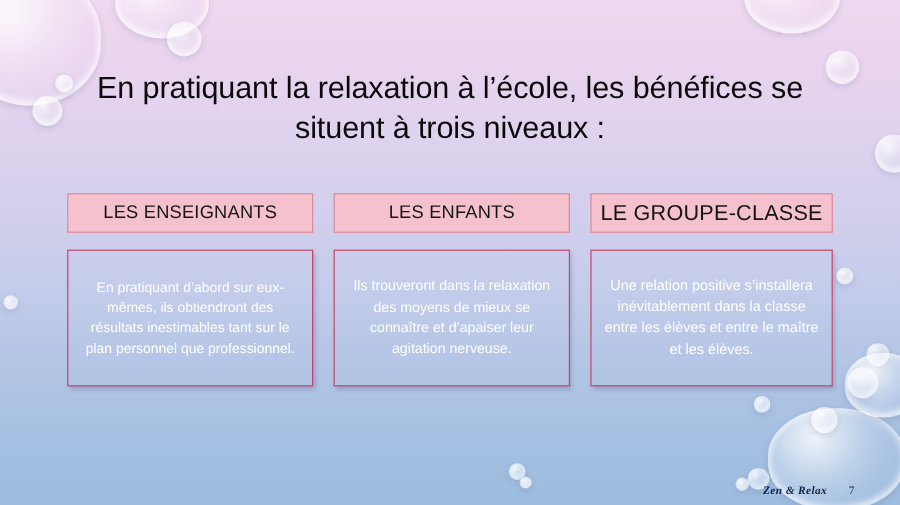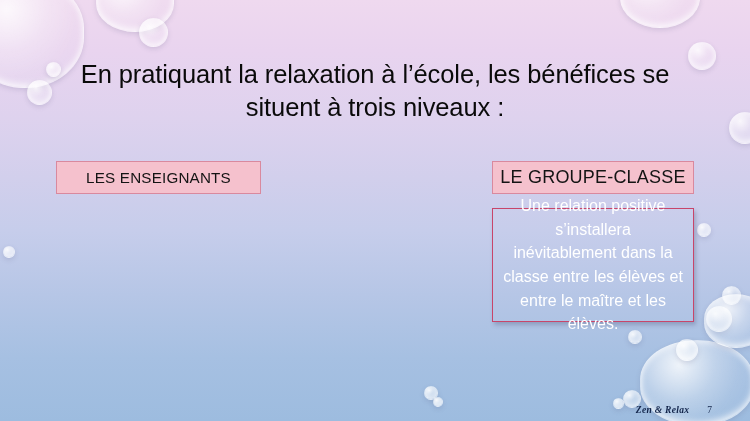--- a/index.html
+++ b/index.html
@@ -98,21 +98,21 @@
     display: flex;
     align-items: center;
     justify-content: center;
     padding: 4px 9px;
     color: #ffffff;
     font-size: 11.6px;
     line-height: 1.47;
     text-align: center;
   }
   .col.c1 .col-body { font-size: 11.8px; }
-  .col.c2 .col-body { font-size: 16px; }
+  .col.c2 .col-body { font-size: 12px; }
 
   
   #footer {
     position: absolute;
     right: 38px;
     bottom: 6px;
     display: flex;
     align-items: baseline;
     gap: 18px;
     color: #12244a;
@@ -154,22 +154,27 @@
   <div class="bubble" style="left:697px; top:223px; width:12px; height:12px;"></div>
   <div class="bubble" style="left:676px; top:339px; width:20px; height:20px;"></div>
   <div class="bubble" style="left:3px; top:246px; width:10px; height:10px;"></div>
 
   <div id="title">En pratiquant la relaxation à l’école, les bénéfices se situent à trois niveaux :</div>
 
   <div id="columns">
 
     <div class="col c0">
       <div class="col-header">LES ENSEIGNANTS</div>
+      <div class="col-body">En pratiquant d’abord sur eux-mêmes, ils obtiendront des résultats inestimables tant sur le plan personnel que professionnel.</div>
     </div>
 
+    <div class="col c1">
+      <div class="col-header">LES ENFANTS</div>
+      <div class="col-body">Ils trouveront dans la relaxation des moyens de mieux se connaître et d’apaiser leur agitation nerveuse.</div>
+    </div>
 
     <div class="col c2">
       <div class="col-header">LE GROUPE-CLASSE</div>
       <div class="col-body">Une relation positive s’installera inévitablement dans la classe entre les élèves et entre le maître et les élèves.</div>
     </div>
 
   </div>
 
   <div id="footer">
     <span id="footer-brand">Zen &amp; Relax</span>

